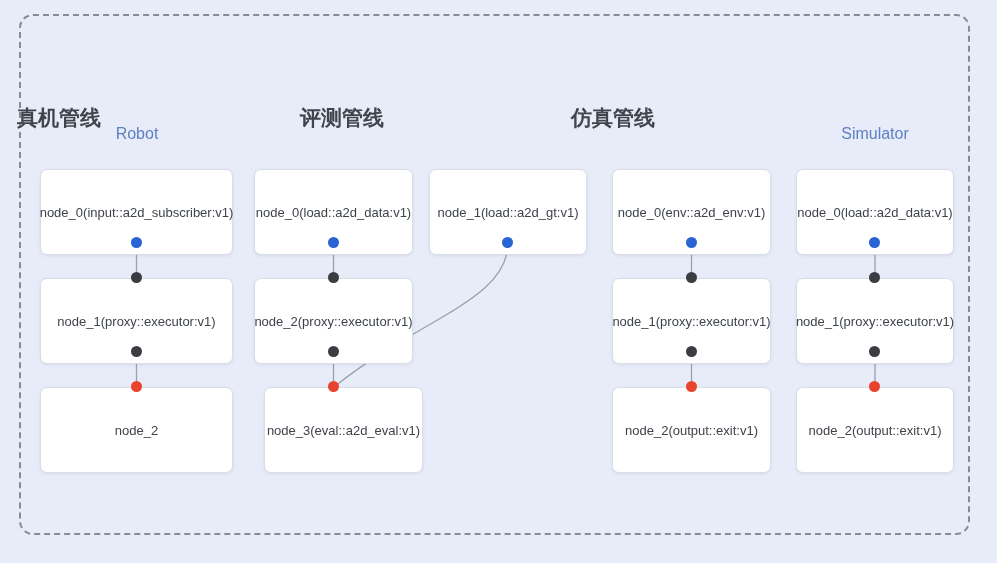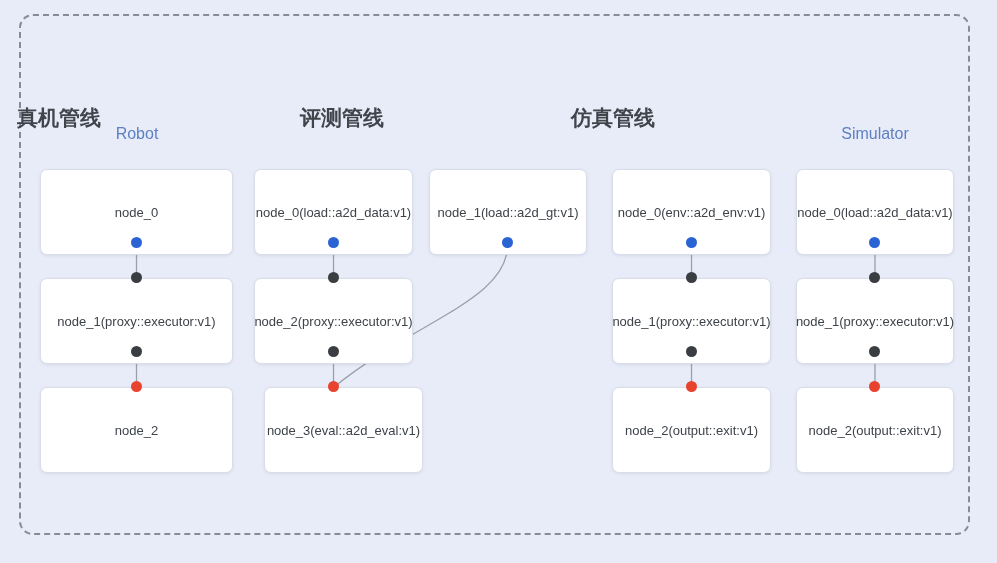--- a/index.html
+++ b/index.html
@@ -59,20 +59,21 @@
   </svg>
 
   <div class="title-cn" style="left:17px">真机管线</div>
   <div class="title-en" style="left:17px">Robot</div>
   <div class="title-cn" style="left:300px">评测管线</div>
   <div class="title-cn" style="left:571px">仿真管线</div>
   <div class="title-en" style="left:755px">Simulator</div>
 
   <div class="node-box" style="left:40px;top:169px;width:193px">
     <div class="node-name">node_0</div>
+    <div class="node-type">(input::a2d_subscriber:v1)</div>
   </div>
   <div class="node-box" style="left:40px;top:278px;width:193px">
     <div class="node-name">node_1</div>
     <div class="node-type">(proxy::executor:v1)</div>
   </div>
   <div class="node-box" style="left:40px;top:387px;width:193px">
     <div class="node-name">node_2</div>
   </div>
 
   <div class="node-box" style="left:254px;top:169px;width:159px">

